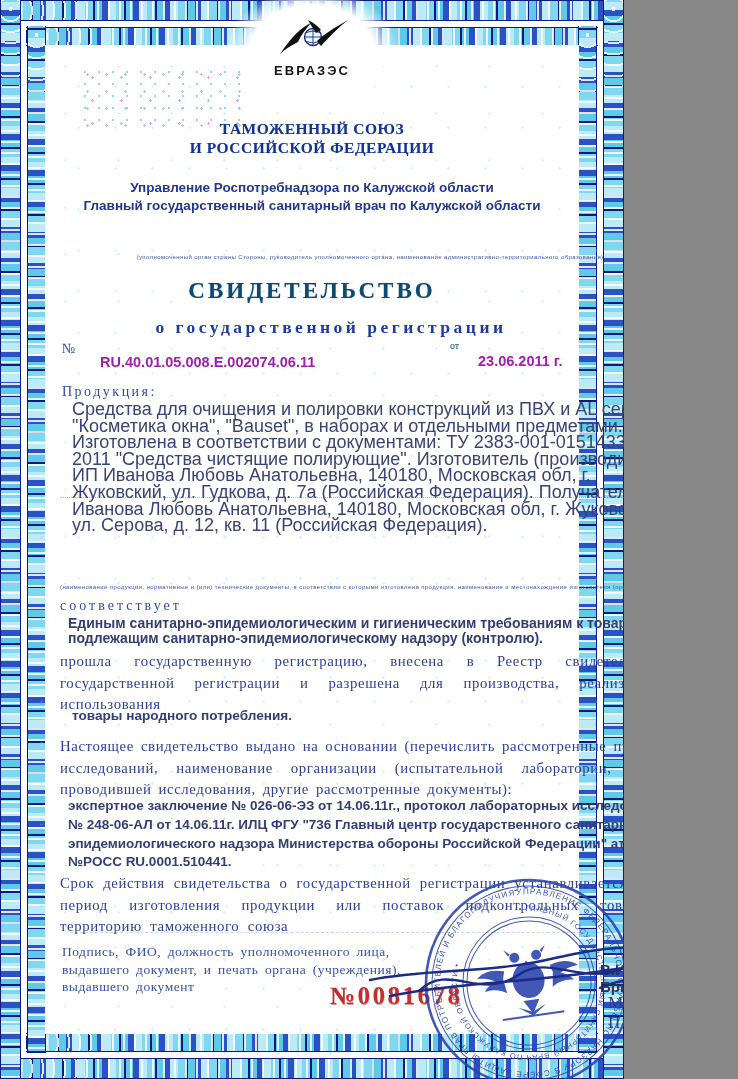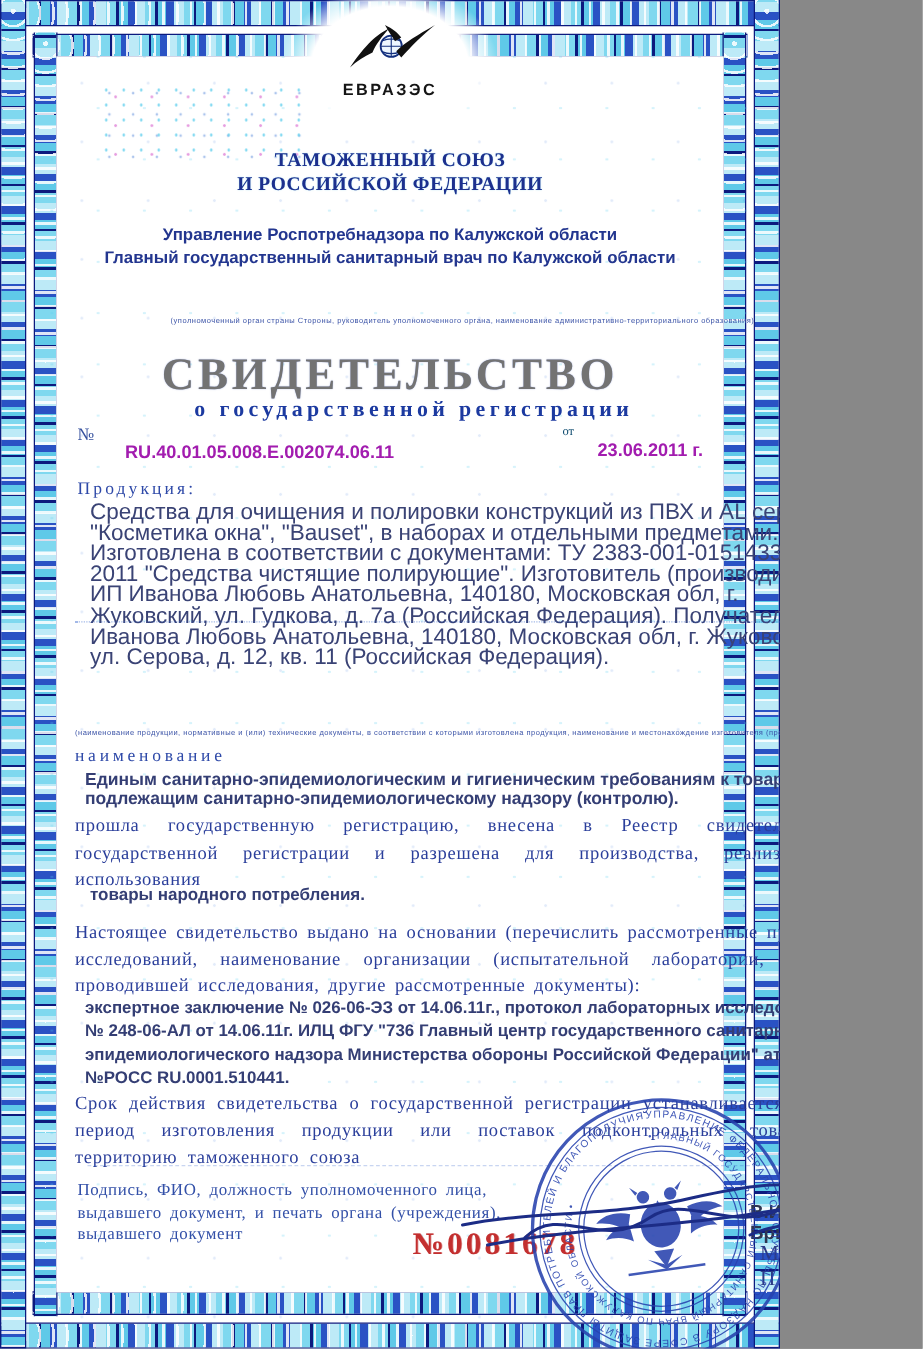--- a/index.html
+++ b/index.html
@@ -68,21 +68,21 @@
   }
   .auth-line{
     font-family:"Liberation Sans",sans-serif; font-weight:bold; font-size:13.5px;
     line-height:18px; color:#23368f;
   }
   .tiny-caption{
     font-family:"Liberation Sans",sans-serif; font-size:6px; color:#3d55a8;
     filter:blur(.4px); letter-spacing:.4px; white-space:nowrap; overflow:hidden;
   }
   .doc-title{
-    font-weight:bold; font-size:36px; letter-spacing:3px; color:#737373;
+    font-weight:bold; font-size:23px; letter-spacing:3px; color:#0c4a6e;
     text-shadow:0 0 1px rgba(40,70,180,.5);
   }
   .doc-subtitle{ font-weight:bold; font-size:17.5px; letter-spacing:3.5px; color:#1c3aa0;padding-left:38px;}
   .serif-label{ font-size:14px; letter-spacing:2.5px; color:#2e49a8;}
   .sans-body{
     font-family:"Liberation Sans",sans-serif; font-size:18px; line-height:16.6px;
     color:#3a4375;
   }
   .serif-par{
     font-size:14.8px; line-height:21.5px; color:#2b3f9b; text-align:justify;
@@ -146,21 +146,21 @@
   <div class="abs" style="top:341px;left:62px;font-size:14px;color:#35509e">№</div>
   <div class="abs mono-num" style="top:354px;left:100px">RU.40.01.05.008.Е.002074.06.11</div>
   <div class="abs" style="top:340px;left:450px;font-size:10px;color:#0c4a6e">от</div>
   <div class="abs mono-num" style="top:353px;left:478px">23.06.2011 г.</div>
 
   <div class="abs serif-label" style="top:384px;left:62px">Продукция:</div>
   <div class="abs sans-body" style="top:401px;left:72px;width:616px">Средства для очищения и полировки конструкций из ПВХ и AL серии "Косметика окна", "Bauset", в наборах и отдельными предметами. Изготовлена в соответствии с документами: ТУ 2383-001-0151433046-2011 "Средства чистящие полирующие". Изготовитель (производитель): ИП Иванова Любовь Анатольевна, 140180, Московская обл, г. Жуковский, ул. Гудкова, д. 7а (Российская Федерация). Получатель: ИП Иванова Любовь Анатольевна, 140180, Московская обл, г. Жуковский, ул. Серова, д. 12, кв. 11 (Российская Федерация).</div>
   <div class="abs dotted-rule" style="top:497px;left:60px;width:622px"></div>
   <div class="abs tiny-caption" style="top:584px;left:60px;width:622px">(наименование продукции, нормативные и (или) технические документы, в соответствии с которыми изготовлена продукция, наименование и местонахождение изготовителя (производителя), получателя)</div>
 
-  <div class="abs serif-label" style="top:598px;left:60px;letter-spacing:3px">наименование</div>
+  <div class="abs serif-label" style="top:598px;left:60px;letter-spacing:3px">соответствует</div>
   <div class="abs sans-body" style="top:616px;left:68px;width:612px;font-size:14px;line-height:15px;font-weight:bold;color:#343e74">Единым санитарно-эпидемиологическим и гигиеническим требованиям к товарам, подлежащим санитарно-эпидемиологическому надзору (контролю).</div>
 
   <div class="abs serif-par" style="top:651px;left:60px;width:626px">прошла государственную регистрацию, внесена в Реестр свидетельств о государственной регистрации и разрешена для производства, реализации и использования</div>
   <div class="abs sans-body" style="top:708px;left:72px;font-size:13.6px;font-weight:bold;color:#343e74">товары народного потребления.</div>
 
   <div class="abs serif-par" style="top:736px;left:60px;width:626px;word-spacing:.18em">Настоящее свидетельство выдано на основании (перечислить рассмотренные протоколы исследований, наименование организации (испытательной лаборатории, центра), проводившей исследования, другие рассмотренные документы):</div>
   <div class="abs sans-body" style="top:797px;left:68px;width:612px;font-size:13.5px;line-height:18.8px;font-weight:bold;color:#343e74">экспертное заключение № 026-06-ЭЗ от 14.06.11г., протокол лабораторных исследований № 248-06-АЛ от 14.06.11г. ИЛЦ ФГУ "736 Главный центр государственного санитарно-эпидемиологического надзора Министерства обороны Российской Федерации" ат.акк. №РОСС RU.0001.510441.</div>
 
   <div class="abs serif-par" style="top:873px;left:60px;width:630px;word-spacing:.28em">Срок действия свидетельства о государственной регистрации устанавливается на весь период изготовления продукции или поставок подконтрольных товаров на территорию таможенного союза</div>
   <div class="abs dotted-rule" style="top:932px;left:70px;width:560px;border-top-style:dashed;opacity:.6"></div>

